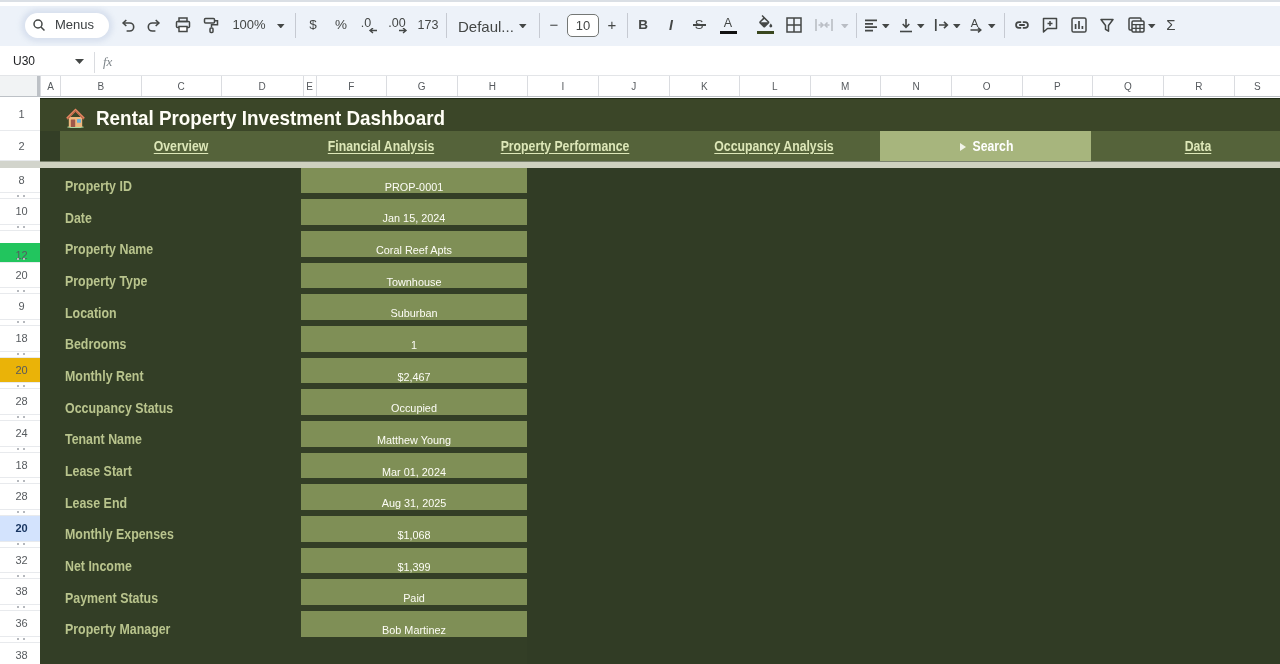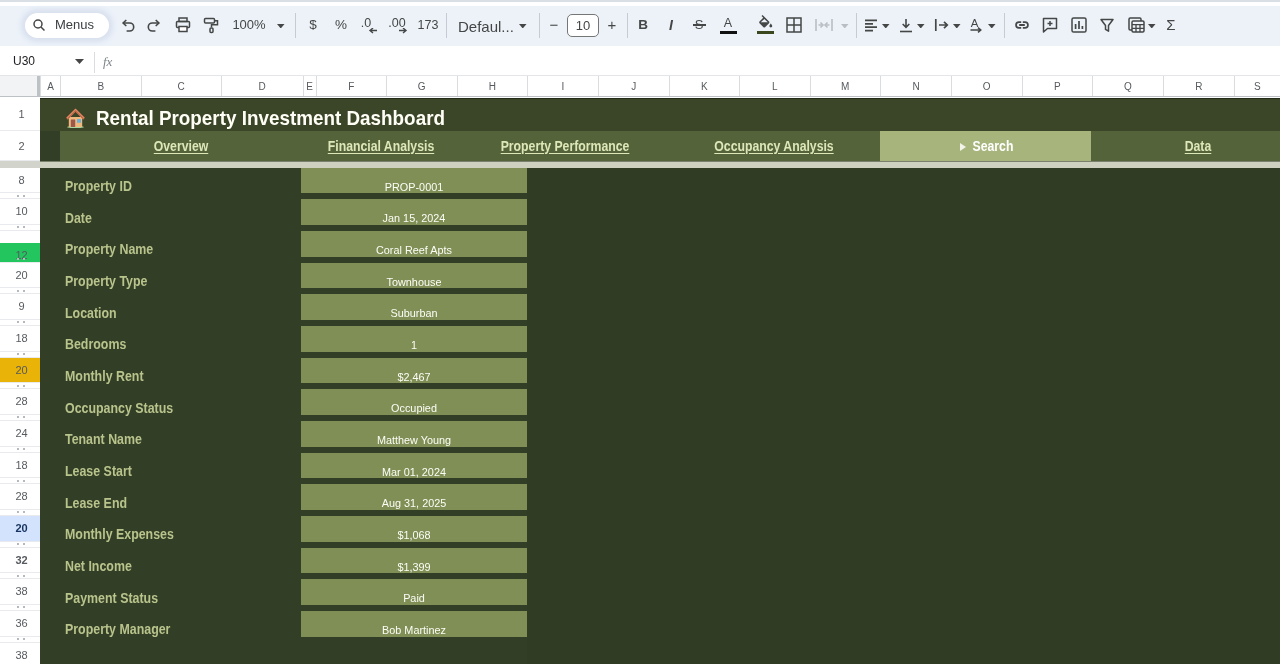--- a/index.html
+++ b/index.html
@@ -241,21 +241,21 @@
 <div class="abs" style="left:0;top:243px;width:40px;height:25.80000000000001px;background:#22c55e;box-sizing:border-box;border-bottom:1px solid #e8eaed;font-size:11px;font-weight:400;color:#565a5e;text-align:center;text-indent:3px;line-height:25.80000000000001px;">12</div>
 <div class="abs" style="left:0;top:262.61px;width:40px;height:25.80000000000001px;background:#ffffff;box-sizing:border-box;border-bottom:1px solid #e8eaed;font-size:11px;font-weight:400;color:#565a5e;text-align:center;text-indent:3px;line-height:25.80000000000001px;">20</div>
 <div class="abs" style="left:0;top:294.28px;width:40px;height:25.80000000000001px;background:#ffffff;box-sizing:border-box;border-bottom:1px solid #e8eaed;font-size:11px;font-weight:400;color:#565a5e;text-align:center;text-indent:3px;line-height:25.80000000000001px;">9</div>
 <div class="abs" style="left:0;top:325.95000000000005px;width:40px;height:25.80000000000001px;background:#ffffff;box-sizing:border-box;border-bottom:1px solid #e8eaed;font-size:11px;font-weight:400;color:#565a5e;text-align:center;text-indent:3px;line-height:25.80000000000001px;">18</div>
 <div class="abs" style="left:0;top:357.62px;width:40px;height:25.80000000000001px;background:#eab308;box-sizing:border-box;border-bottom:1px solid #e8eaed;font-size:11px;font-weight:400;color:#565a5e;text-align:center;text-indent:3px;line-height:25.80000000000001px;">20</div>
 <div class="abs" style="left:0;top:389.28999999999996px;width:40px;height:25.80000000000001px;background:#ffffff;box-sizing:border-box;border-bottom:1px solid #e8eaed;font-size:11px;font-weight:400;color:#565a5e;text-align:center;text-indent:3px;line-height:25.80000000000001px;">28</div>
 <div class="abs" style="left:0;top:420.96000000000004px;width:40px;height:25.80000000000001px;background:#ffffff;box-sizing:border-box;border-bottom:1px solid #e8eaed;font-size:11px;font-weight:400;color:#565a5e;text-align:center;text-indent:3px;line-height:25.80000000000001px;">24</div>
 <div class="abs" style="left:0;top:452.63px;width:40px;height:25.80000000000001px;background:#ffffff;box-sizing:border-box;border-bottom:1px solid #e8eaed;font-size:11px;font-weight:400;color:#565a5e;text-align:center;text-indent:3px;line-height:25.80000000000001px;">18</div>
 <div class="abs" style="left:0;top:484.30000000000007px;width:40px;height:25.80000000000001px;background:#ffffff;box-sizing:border-box;border-bottom:1px solid #e8eaed;font-size:11px;font-weight:400;color:#565a5e;text-align:center;text-indent:3px;line-height:25.80000000000001px;">28</div>
 <div class="abs" style="left:0;top:515.97px;width:40px;height:25.799999999999955px;background:#d3e3fd;box-sizing:border-box;border-bottom:1px solid #e8eaed;font-size:11px;font-weight:700;color:#16335f;text-align:center;text-indent:3px;line-height:25.799999999999955px;">20</div>
-<div class="abs" style="left:0;top:547.64px;width:40px;height:25.799999999999955px;background:#ffffff;box-sizing:border-box;border-bottom:1px solid #e8eaed;font-size:11px;font-weight:700;color:#565a5e;text-align:center;text-indent:3px;line-height:25.799999999999955px;">32</div>
+<div class="abs" style="left:0;top:547.64px;width:40px;height:25.799999999999955px;background:#ffffff;box-sizing:border-box;border-bottom:1px solid #e8eaed;font-size:11px;font-weight:400;color:#565a5e;text-align:center;text-indent:3px;line-height:25.799999999999955px;">32</div>
 <div class="abs" style="left:0;top:579.3100000000001px;width:40px;height:25.799999999999955px;background:#ffffff;box-sizing:border-box;border-bottom:1px solid #e8eaed;font-size:11px;font-weight:400;color:#565a5e;text-align:center;text-indent:3px;line-height:25.799999999999955px;">38</div>
 <div class="abs" style="left:0;top:610.98px;width:40px;height:25.799999999999955px;background:#ffffff;box-sizing:border-box;border-bottom:1px solid #e8eaed;font-size:11px;font-weight:400;color:#565a5e;text-align:center;text-indent:3px;line-height:25.799999999999955px;">36</div>
 <div class="abs" style="left:0;top:642.65px;width:40px;height:25.799999999999955px;background:#ffffff;box-sizing:border-box;border-bottom:1px solid #e8eaed;font-size:11px;font-weight:400;color:#565a5e;text-align:center;text-indent:3px;line-height:25.799999999999955px;">38</div>
 <div class="abs" style="left:0;top:193.4px;width:40px;height:5.870000000000001px;box-sizing:border-box;border-bottom:1px solid #e8eaed;"></div>
 <div class="abs" style="left:16.5px;top:194.6px;width:2px;height:2px;background:#b5b8bd;"></div>
 <div class="abs" style="left:22.5px;top:194.6px;width:2px;height:2px;background:#b5b8bd;"></div>
 <div class="abs" style="left:0;top:225.07px;width:40px;height:5.870000000000001px;box-sizing:border-box;border-bottom:1px solid #e8eaed;"></div>
 <div class="abs" style="left:16.5px;top:226.26999999999998px;width:2px;height:2px;background:#b5b8bd;"></div>
 <div class="abs" style="left:22.5px;top:226.26999999999998px;width:2px;height:2px;background:#b5b8bd;"></div>
 <div class="abs" style="left:0;top:256.74px;width:40px;height:5.870000000000001px;box-sizing:border-box;border-bottom:1px solid #e8eaed;"></div>

